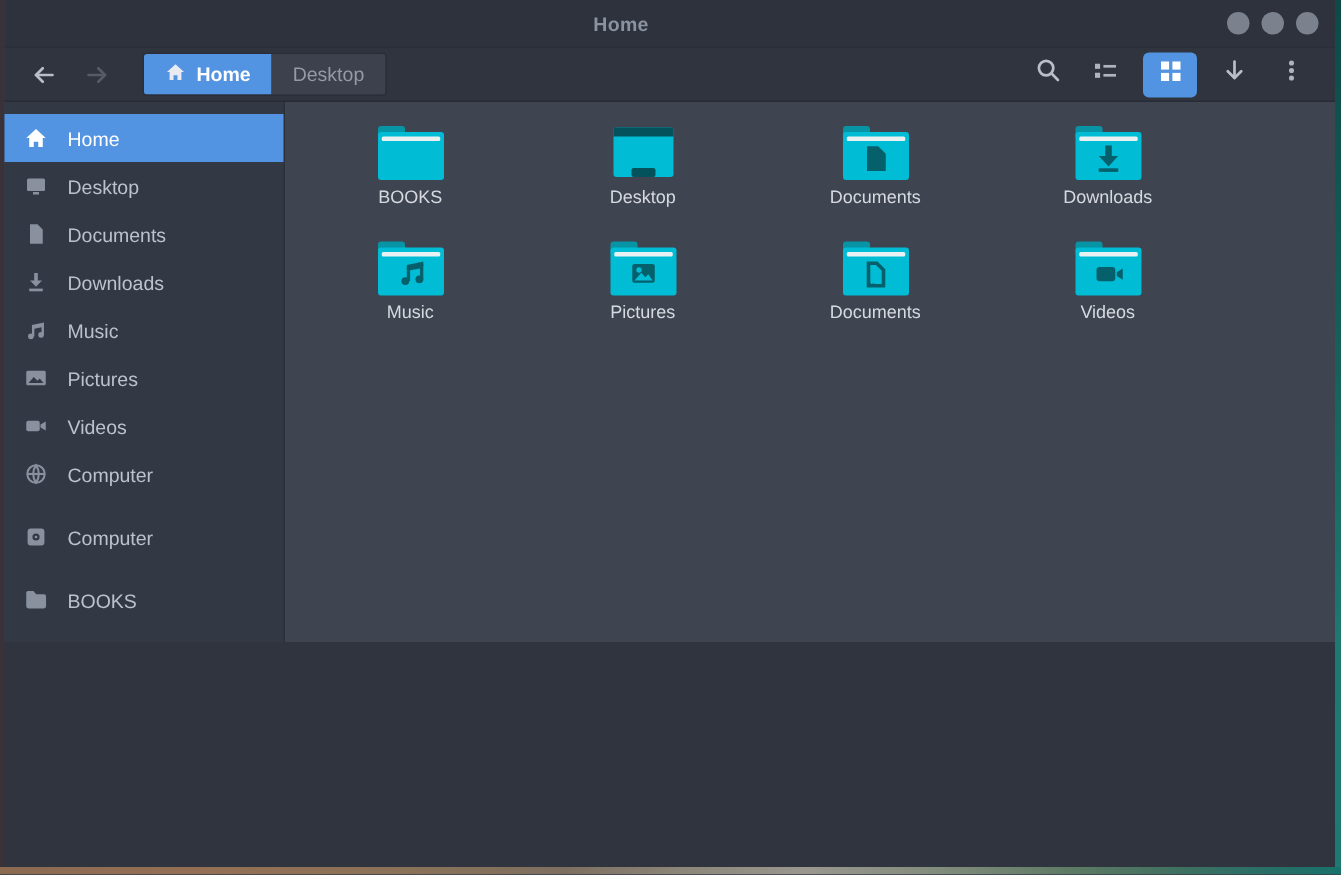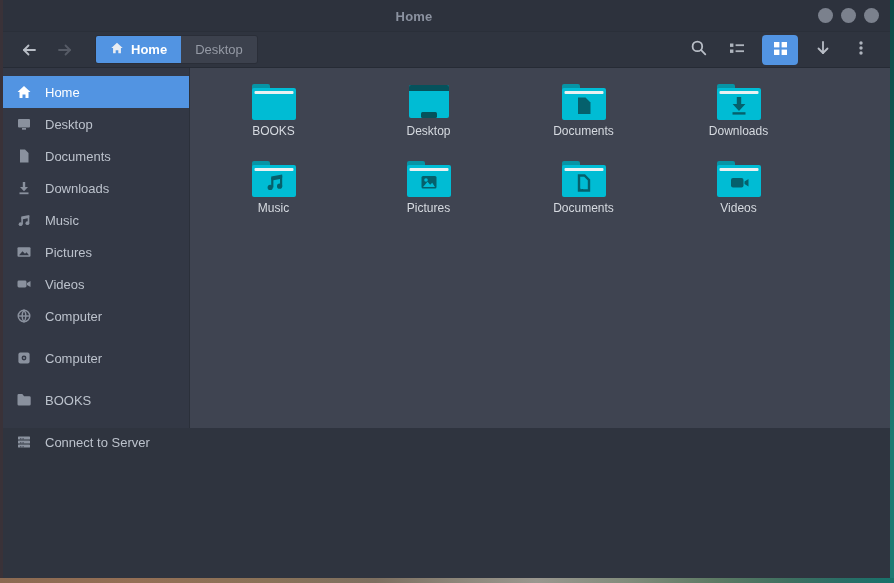--- a/index.html
+++ b/index.html
@@ -289,38 +289,20 @@
 
       <div class="sitem group-gap">
         <span class="sicon">
           <svg width="16" height="16" viewBox="0 0 16 16" fill="currentColor">
               <path d="M1.5 3.2 a1.2 1.2 0 0 1 1.2-1.2 h3.6 l1.8 2.2 h5.2 a1.4 1.4 0 0 1 1.4 1.4 v6.6 a1.4 1.4 0 0 1 -1.4 1.4 H2.9 a1.4 1.4 0 0 1 -1.4 -1.4 Z"></path>
             </svg>
         </span>
         <span>BOOKS</span>
       </div>
 
-      <div class="sitem group-gap">
-        <span class="sicon">
-          <svg width="16" height="16" viewBox="0 0 16 16" fill="currentColor">
-              <rect x="2" y="2.4" width="12" height="3.2" rx="0.6"></rect>
-              <rect x="2" y="6.4" width="12" height="3.2" rx="0.6"></rect>
-              <rect x="2" y="10.4" width="12" height="3.2" rx="0.6"></rect>
-              <g fill="#333845">
-                <rect x="4" y="4.4" width="1.4" height="0.9"></rect>
-                <rect x="6.4" y="4.4" width="1.4" height="0.9"></rect>
-                <rect x="4" y="8.4" width="1.4" height="0.9"></rect>
-                <rect x="6.4" y="8.4" width="1.4" height="0.9"></rect>
-                <rect x="4" y="12.4" width="1.4" height="0.9"></rect>
-                <rect x="6.4" y="12.4" width="1.4" height="0.9"></rect>
-              </g>
-            </svg>
-        </span>
-        <span>Connect to Server</span>
-      </div>
 
     </aside>
 
     <main class="content">
       <div class="fgrid">
 
         <div class="ftile">
           <span>
             <svg width="46" height="38" viewBox="0 0 46 38">
                 <rect x="1" y="1" width="18" height="9" rx="2" fill="#0794a5"></rect>

